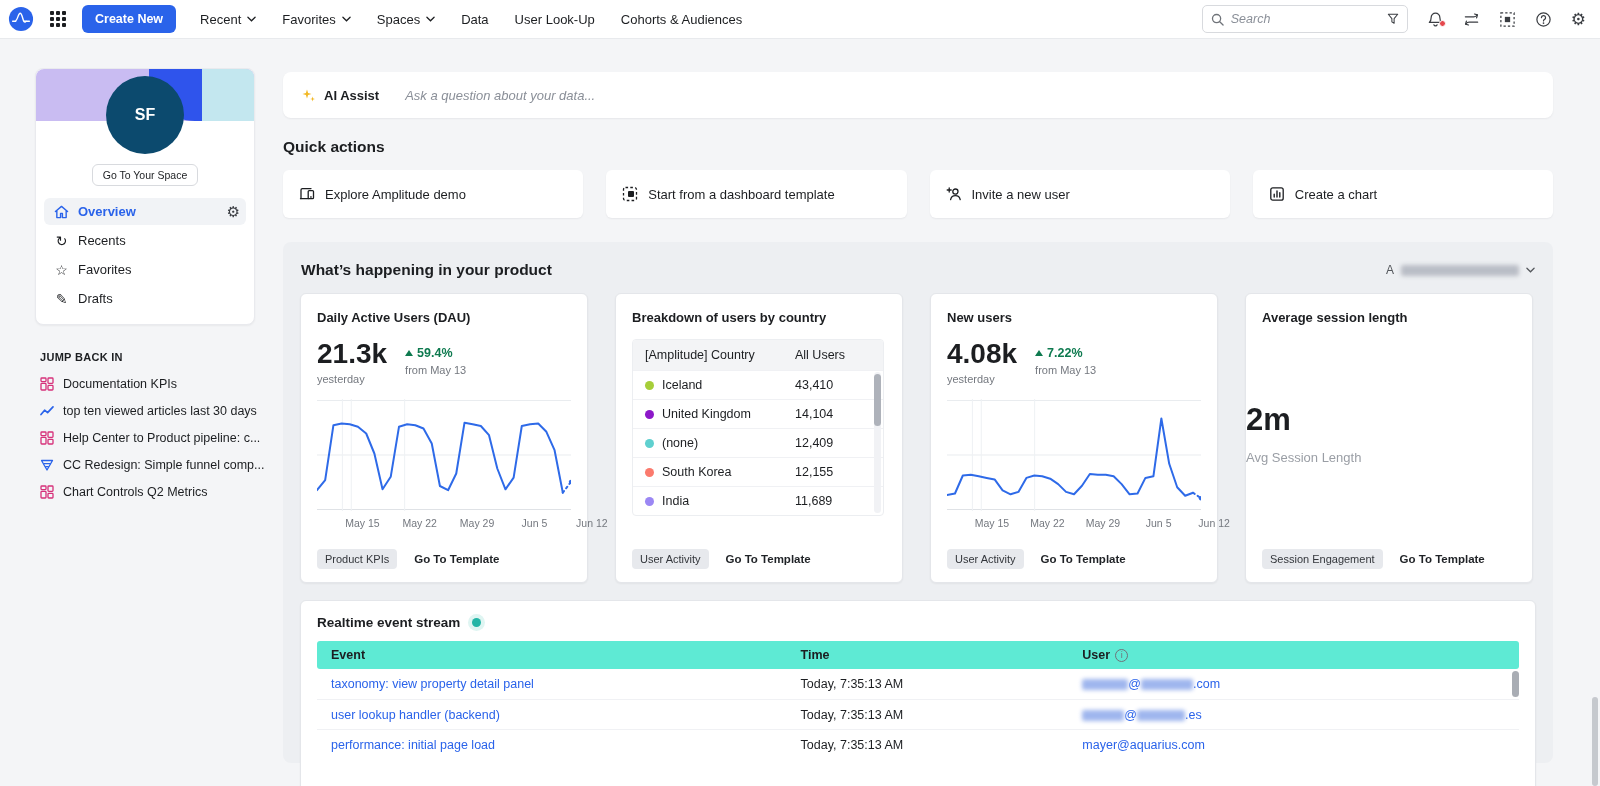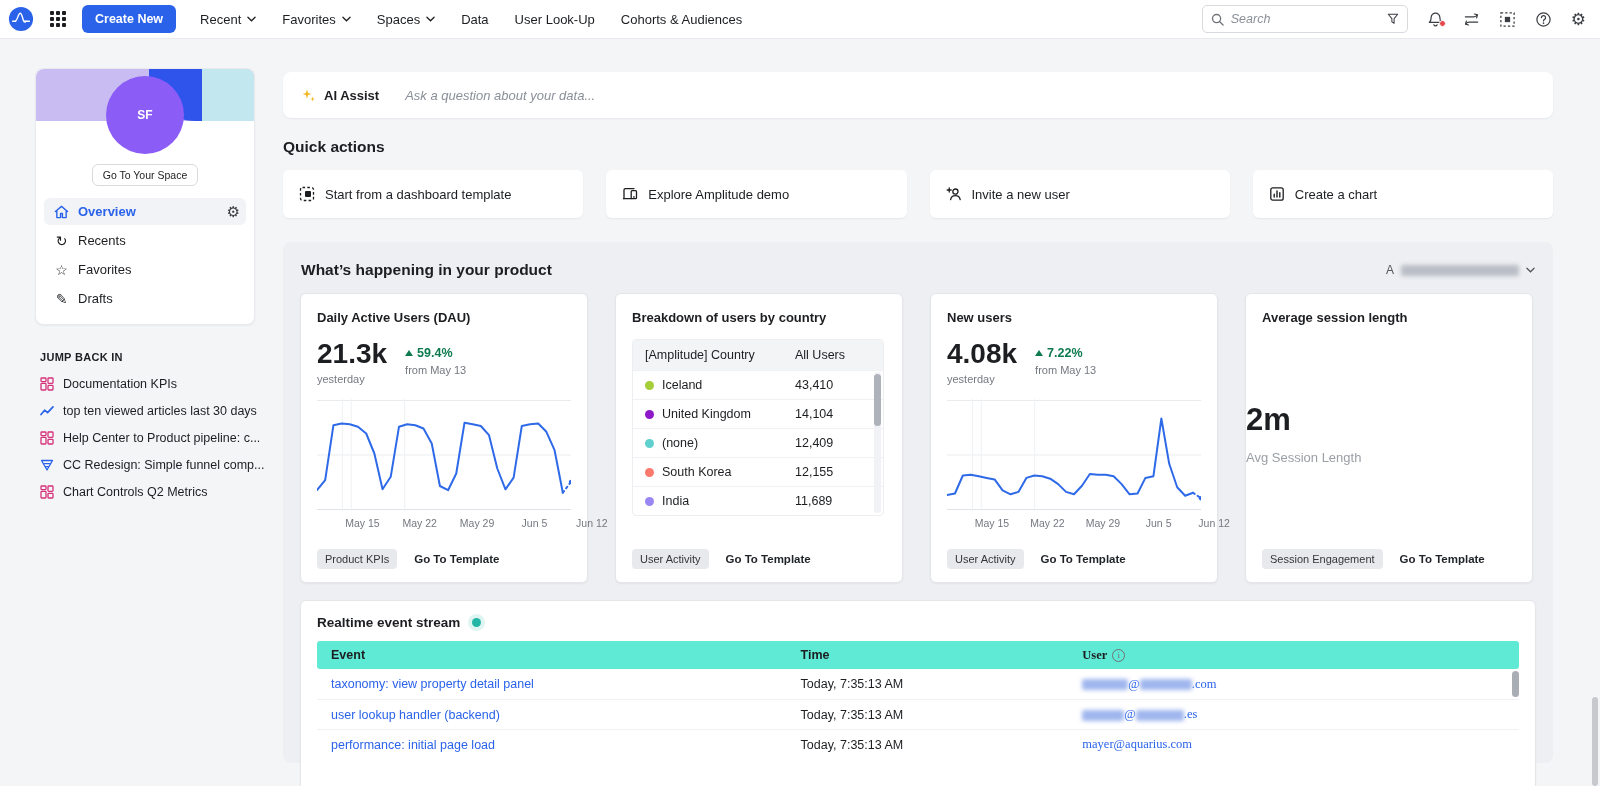--- a/index.html
+++ b/index.html
@@ -25,21 +25,21 @@
   .bell-wrap { position:relative; cursor:pointer; }
   .bell-dot { position:absolute; right:-2px; bottom:1px; width:7px; height:7px; border-radius:50%; background:#e5484d; border:1.5px solid #fff; }
   .gear-glyph { font-size:17px; line-height:17px; color:#3a3d42; cursor:pointer; }
 
   
   .sidebar { position:absolute; left:35px; top:68px; width:220px; }
   .profile-card { background:#fff; border-radius:8px; border:1px solid #e9eaee; box-shadow:0 1px 2px rgba(20,22,26,.05); padding-bottom:10px; }
   .banner { position:relative; height:52px; border-radius:8px 8px 0 0; background:#c9bcf2; overflow:hidden; }
   .banner .blue { position:absolute; top:0; left:52%; width:24%; height:100%; background:#2f54ec; border-bottom-left-radius:46px; }
   .banner .teal { position:absolute; top:0; right:0; width:24%; height:100%; background:#c3e7ef; }
-  .avatar { position:relative; width:78px; height:78px; border-radius:50%; background:#8b5cf6; color:#fff; font-weight:700; font-size:12px; display:flex; align-items:center; justify-content:center; margin:-45px auto 0; }
+  .avatar { position:relative; width:78px; height:78px; border-radius:50%; background:#0c4a6e; color:#fff; font-weight:700; font-size:16px; display:flex; align-items:center; justify-content:center; margin:-45px auto 0; }
   .space-btn { display:block; margin:10px auto 12px; background:#fff; border:1px solid #d8dade; border-radius:6px; font-size:10.5px; color:#1c1e21; padding:4px 10px; cursor:pointer; font-family:inherit; }
   .side-nav { padding:0 8px; }
   .side-row { position:relative; display:flex; align-items:center; gap:9px; padding:6px 10px; border-radius:6px; color:#1c1e21; cursor:pointer; margin-bottom:2px; font-size:13px; }
   .side-row.active { background:#f1f3f6; color:#2a63ea; font-weight:700; }
   .side-row .glyph { width:15px; text-align:center; font-size:14px; line-height:14px; }
   .side-gear { position:absolute; right:6px; top:50%; transform:translateY(-50%); font-size:15px; color:#3a3d42; font-weight:400; }
   .jump { margin-top:26px; padding-left:5px; }
   .jump-title { font-size:11px; font-weight:700; letter-spacing:.3px; margin-bottom:14px; color:#1c1e21; }
   .jump-item { display:flex; align-items:center; gap:9px; margin-bottom:13px; font-size:12.5px; cursor:pointer; white-space:nowrap; }
   .jump-item svg { flex:0 0 auto; }
@@ -98,21 +98,21 @@
   .event-card { margin-top:17px; background:#fff; border:1px solid #e4e6ea; border-radius:6px; box-shadow:0 1px 2px rgba(20,22,26,.05); padding:14px 16px; height:200px; }
   .event-head { display:flex; align-items:center; gap:9px; font-size:13.5px; font-weight:700; margin-bottom:11px; }
   .live-dot { width:9px; height:9px; border-radius:50%; background:#23b5a6; box-shadow:0 0 0 4px #dff5f2; margin-left:3px; }
   .etable { position:relative; }
   .erow { display:flex; align-items:center; height:30px; padding:0 14px; font-size:12.5px; }
   .erow.head { background:#5eead4; border-radius:3px; font-weight:700; height:28px; }
   .erow + .erow { border-top:1px solid #f0f1f4; }
   .erow.head + .erow { border-top:none; }
   .ecol-event { width:40%; }
   .ecol-time { width:24%; }
-  .ecol-user { flex:1; display:flex; align-items:center; gap:5px;font-family:Liberation Serif, serif; }
+  .ecol-user { flex:1; display:flex; align-items:center; gap:5px; }
   .elink { color:#2a63ea; cursor:pointer; }
   .etable-scroll { position:absolute; top:30px; right:0; width:7px; height:120px; }
   .etable-scroll .thumb { width:7px; height:26px; border-radius:4px; background:#a9adb4; cursor:grab; }
   .page-scroll { position:absolute; right:2px; top:697px; width:6px; height:89px; border-radius:3px; background:#c6c9ce; }
 
   .info-glyph { width:13px; height:13px; border:1px solid #6f7379; border-radius:50%; font-size:9px; color:#6f7379; display:inline-flex; align-items:center; justify-content:center; font-weight:400; }
 </style>
 </head>
 <body>
 
@@ -289,33 +289,33 @@
           </svg>
         <span>AI Assist</span>
       </span>
       <span class="ai-placeholder">Ask a question about your data...</span>
     </div>
 
     <div class="section-title">Quick actions</div>
     <div class="qa-row">
       <div class="qa-card">
         <svg width="16" height="16" viewBox="0 0 16 16">
-            <rect x="1.5" y="1.5" width="13" height="13" rx="2" stroke="#1c1e21" stroke-width="1.3" fill="none" stroke-dasharray="2.6 2.2"></rect>
-            <rect x="6" y="5" width="6" height="6" rx="1" fill="#1c1e21"></rect>
-          </svg>
-        <span>Start from a dashboard template</span>
-      </div>
-      <div class="qa-card">
-        <svg width="16" height="16" viewBox="0 0 16 16">
             <path d="M2 12.5 V4 a1.4 1.4 0 0 1 1.4-1.4 H12" stroke="#1c1e21" stroke-width="1.3" fill="none" stroke-linecap="round"></path>
             <path d="M1.5 12.7 h8" stroke="#1c1e21" stroke-width="1.3" stroke-linecap="round"></path>
             <rect x="9.2" y="4.6" width="5.3" height="8.1" rx="1" stroke="#1c1e21" stroke-width="1.3" fill="none"></rect>
             <rect x="11" y="10.4" width="1.8" height="1.2" fill="#1c1e21"></rect>
           </svg>
         <span>Explore Amplitude demo</span>
+      </div>
+      <div class="qa-card">
+        <svg width="16" height="16" viewBox="0 0 16 16">
+            <rect x="1.5" y="1.5" width="13" height="13" rx="2" stroke="#1c1e21" stroke-width="1.3" fill="none" stroke-dasharray="2.6 2.2"></rect>
+            <rect x="6" y="5" width="6" height="6" rx="1" fill="#1c1e21"></rect>
+          </svg>
+        <span>Start from a dashboard template</span>
       </div>
       <div class="qa-card">
         <svg width="16" height="16" viewBox="0 0 16 16">
             <circle cx="9.4" cy="5.6" r="2.6" stroke="#1c1e21" stroke-width="1.3" fill="none"></circle>
             <path d="M4.6 13.6 a4.9 4.9 0 0 1 9.6 0" stroke="#1c1e21" stroke-width="1.3" fill="none" stroke-linecap="round"></path>
             <path d="M3.2 2 v4 M1.2 4 h4" stroke="#1c1e21" stroke-width="1.3" stroke-linecap="round"></path>
           </svg>
         <span>Invite a new user</span>
       </div>
       <div class="qa-card">

